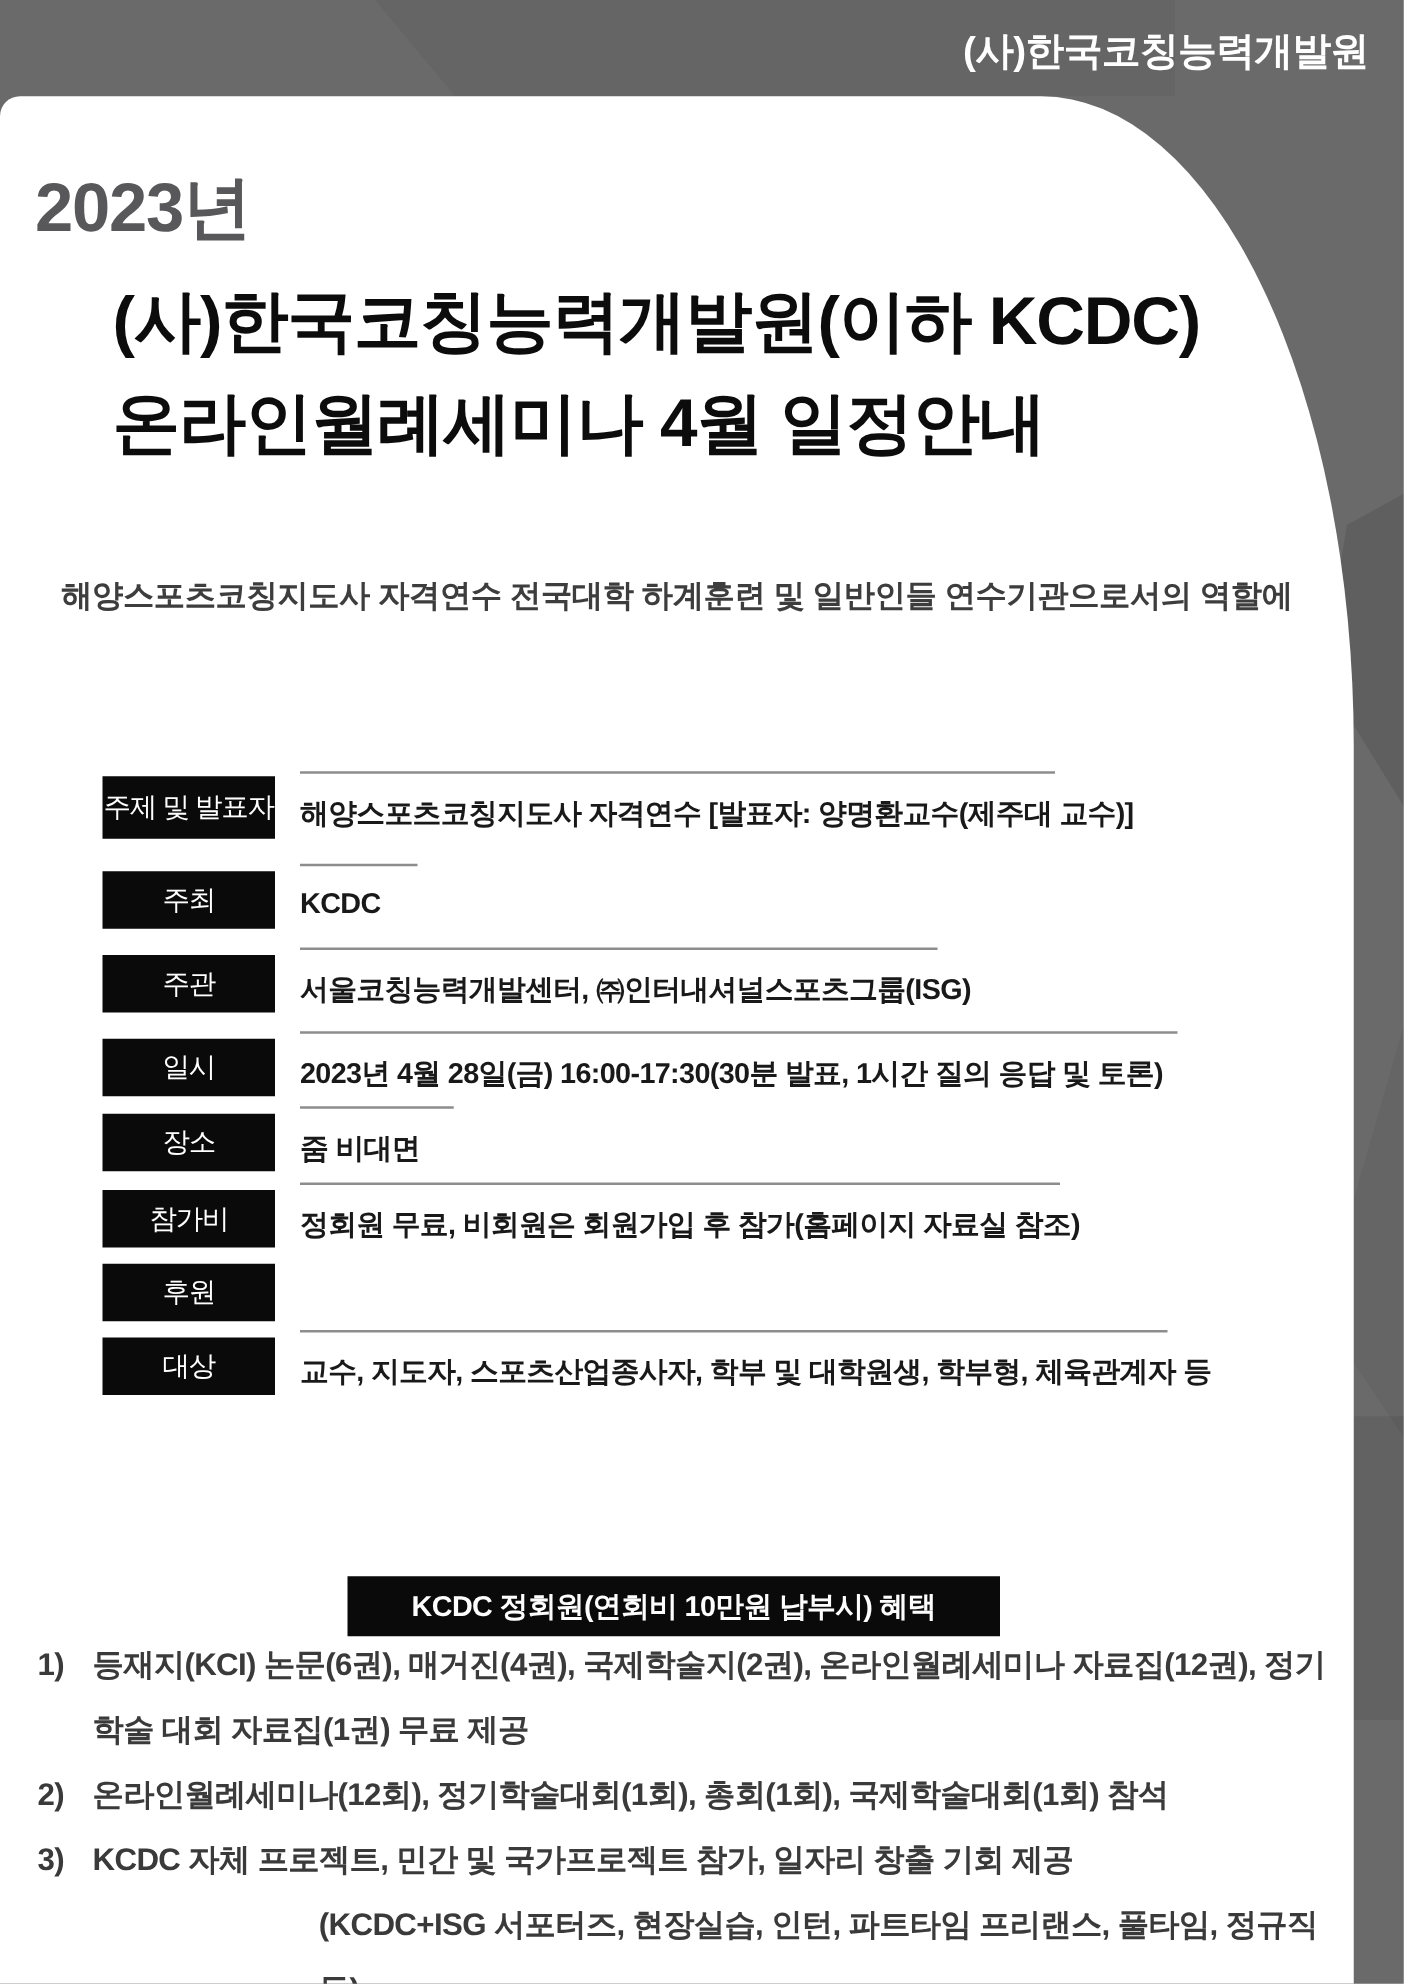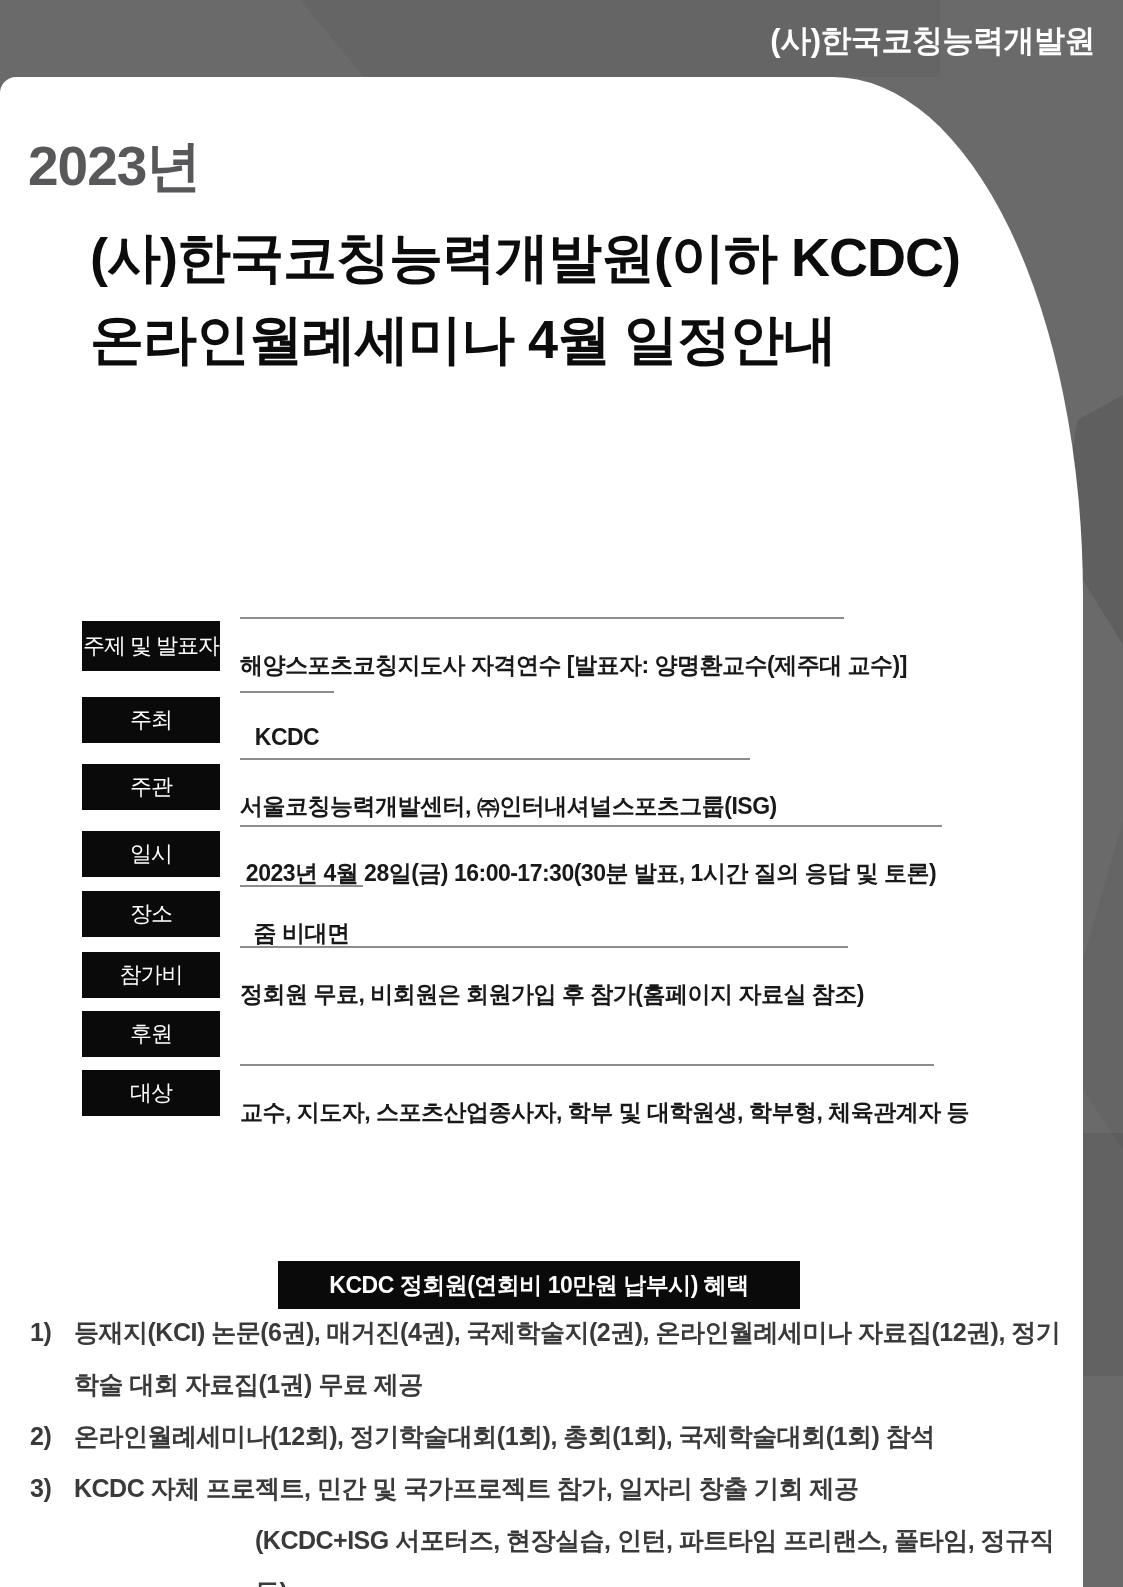--- a/index.html
+++ b/index.html
@@ -50,23 +50,23 @@
   .srow{position:absolute;left:82px;width:940px;height:60px;}
   .rlabel{
     position:absolute;left:0;top:2px;width:138px;height:46px;
     background:#0a0a0a;color:#ffffff;
     display:flex;align-items:center;justify-content:center;
     font-size:22px;font-weight:400;white-space:nowrap;letter-spacing:-1px;
   }
   .rvalue{
     position:absolute;left:158px;top:-4px;
     border-top:2px solid #8d8d8d;
-    padding-top:31px;
+    padding-top:16px;
     font-size:23px;font-weight:700;color:#191919;
-    white-space:nowrap;letter-spacing:-0.5px;text-align:center;
+    white-space:nowrap;letter-spacing:-0.5px;
   }
   .banner{
     position:absolute;left:278px;top:1221px;width:522px;height:48px;
     background:#0a0a0a;color:#fdfdfd;
     display:flex;align-items:center;justify-content:center;
     font-size:23px;font-weight:700;letter-spacing:-0.5px;margin-top:40px;
   }
   .benefits{
     position:absolute;left:30px;top:1306px;width:1042px;
     font-size:25px;font-weight:600;color:#3a3a3a;
@@ -90,20 +90,21 @@
 <a class="org-link">(사)한국코칭능력개발원</a>
 
 <div class="year">2023년</div>
 
 <div class="title">
   <div>(사)한국코칭능력개발원(이하 KCDC)</div>
   <div>온라인월례세미나 4월 일정안내</div>
 </div>
 
 <div class="intro">
+  <div>해양스포츠코칭지도사 자격연수 전국대학 하계훈련 및 일반인들 연수기관으로서의 역할에</div>
 </div>
 
 <div class="srow" style="top:621px">
   <div class="rlabel" style="top:0;height:50px">주제 및 발표자</div>
   <div class="rvalue" style="width:604px">해양스포츠코칭지도사 자격연수 [발표자: 양명환교수(제주대 교수)]</div>
 </div>
 <div class="srow" style="top:695px">
   <div class="rlabel">주최</div>
   <div class="rvalue" style="width:94px">KCDC</div>
 </div>

